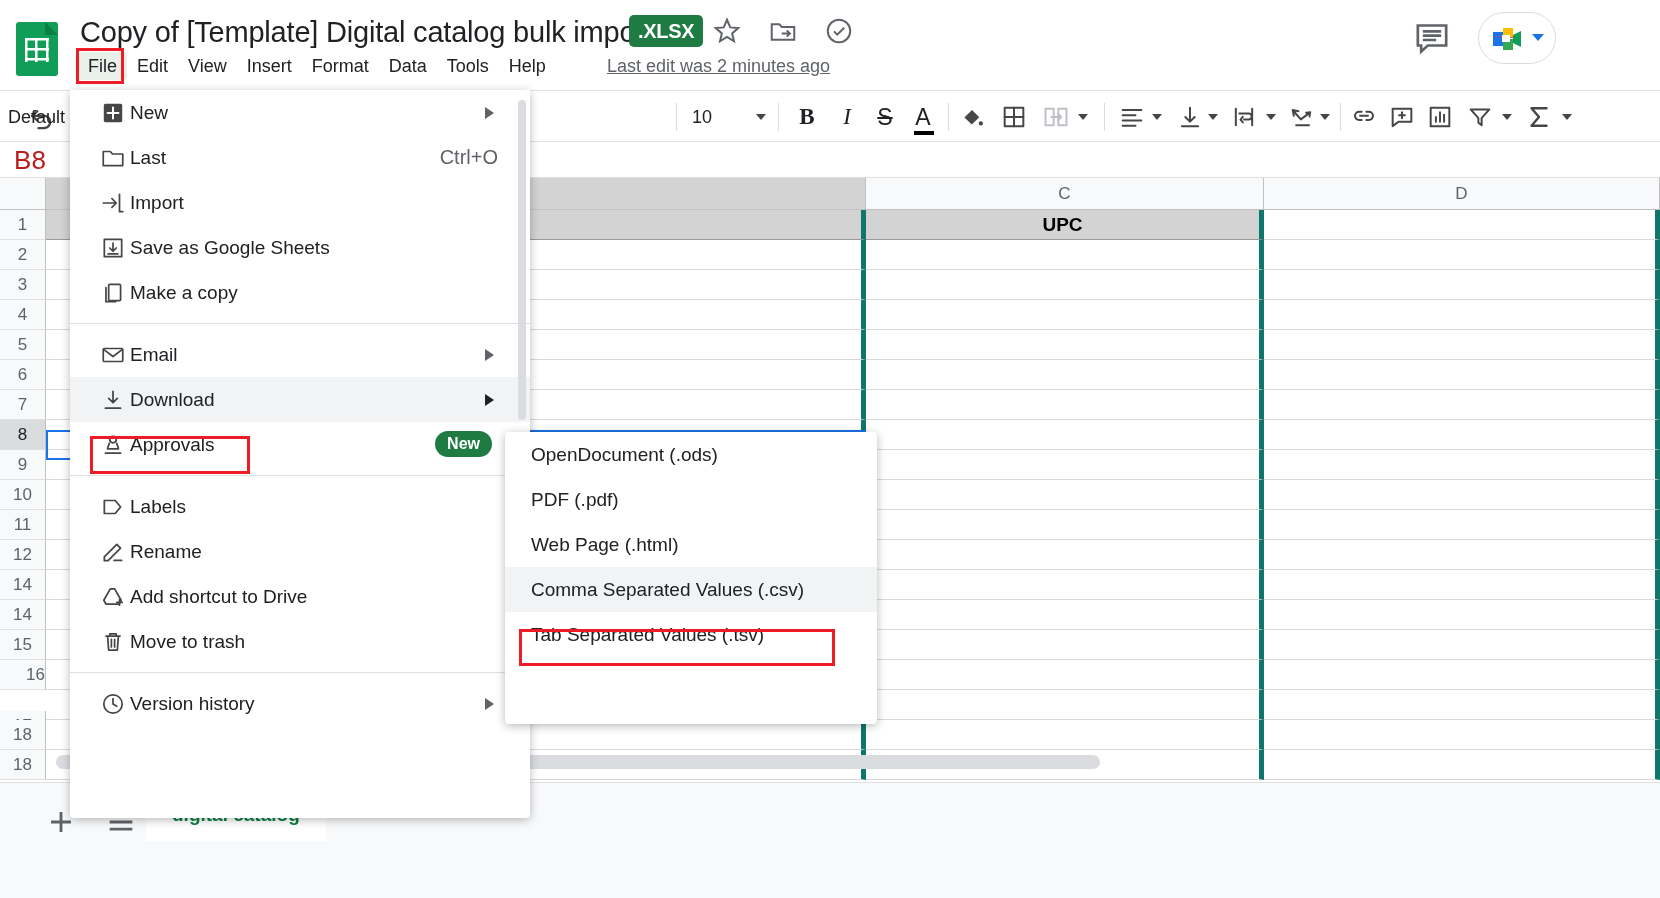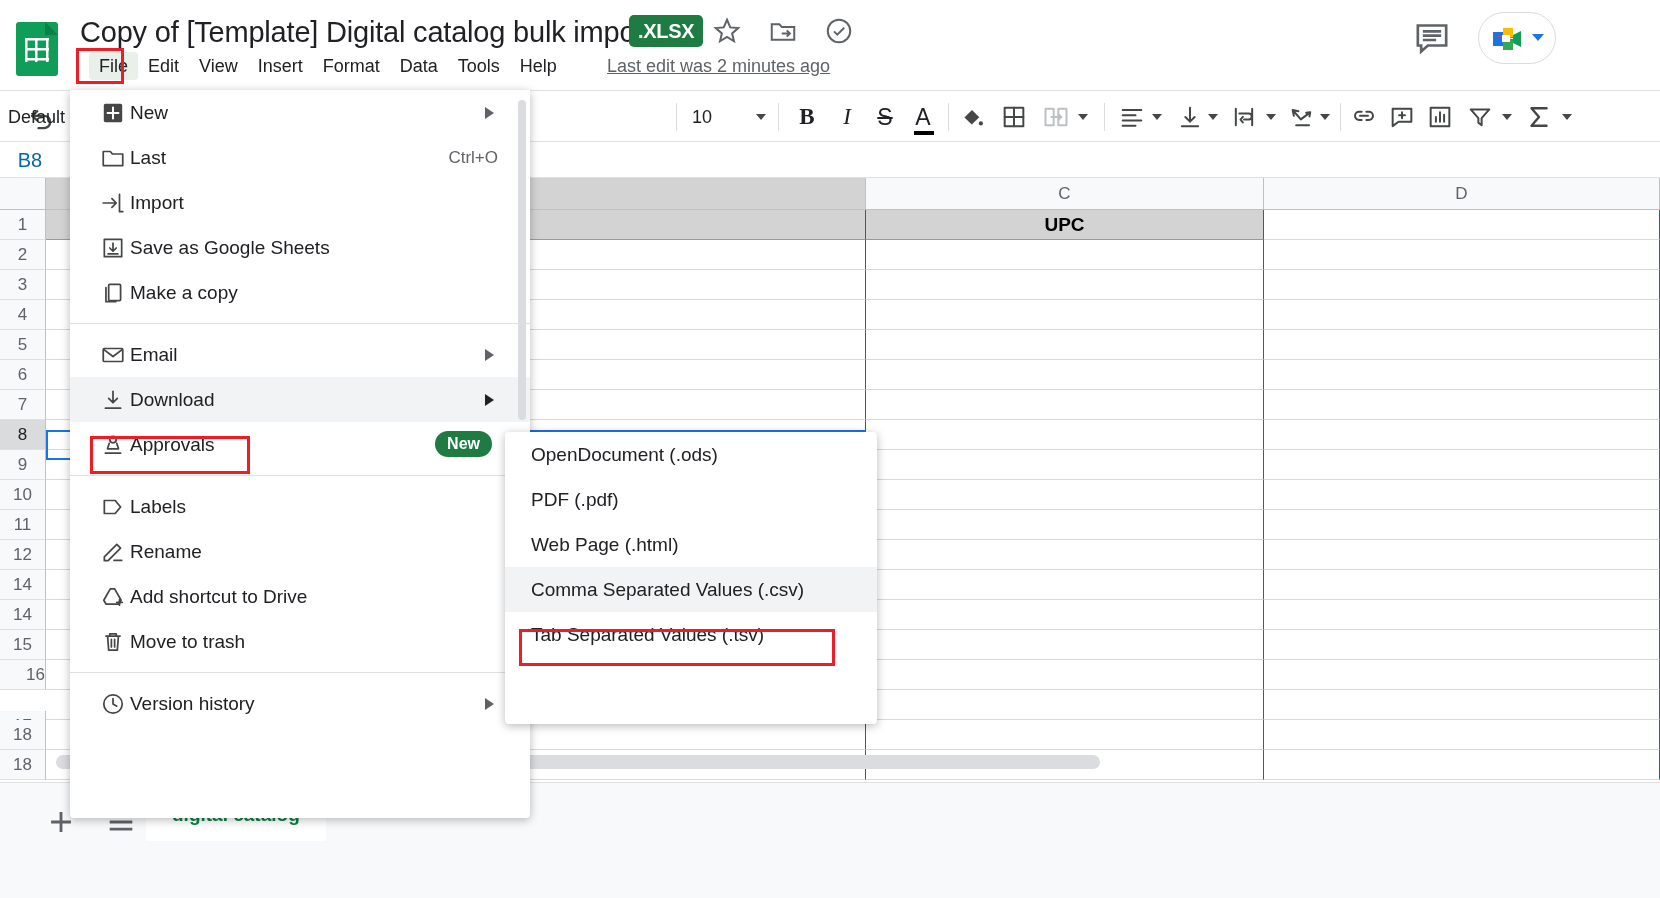--- a/index.html
+++ b/index.html
@@ -39,21 +39,21 @@
   }
   .xlsx-badge {
     position:absolute; left:629px; top:15px; height:32px; padding:0 9px;
     line-height:32px; background:#1e7b41; color:#fff;
     font-size:20px; font-weight:bold; border-radius:5px; letter-spacing:-0.3px;
   }
   .tb-icon { position:absolute; top:16px; width:30px; height:30px; cursor:pointer; }
   .tb-icon svg { width:30px; height:30px; display:block; fill:none; stroke:#5f6368; stroke-width:1.6; }
 
   
-  .menubar { position:absolute; left:89px; top:52px; height:28px; white-space:nowrap;text-decoration:underline; }
+  .menubar { position:absolute; left:78px; top:52px; height:28px; white-space:nowrap;text-decoration:underline; }
   .menu-item {
     display:inline-block; height:28px; line-height:28px; padding:0 10px;
     font-size:18px; color:#202124; cursor:pointer; border-radius:4px;
   }
   .menu-item.active { background:#e8f0e9; }
   .menu-highlight {
     position:absolute; left:76px; top:48px; width:48px; height:36px;
     border:3px solid #ee1c25; pointer-events:none; z-index:60;
   }
   .last-edit {
@@ -82,38 +82,38 @@
   .ital-t { font-size:23px; font-style:italic; color:#202124; font-family:"Liberation Serif", serif;}
   .strk-t { font-size:23px; color:#202124; text-decoration:line-through; font-family:"Liberation Sans", sans-serif;}
   .tcolor-t { position:relative; font-size:23px; color:#202124; font-family:"Liberation Sans", sans-serif; }
   .tcolor-t::after{content:"";position:absolute;left:-1px;bottom:-4px;width:20px;height:4px;background:#000;}
 
   
   .formulabar { position:absolute; left:0; top:142px; width:1660px; height:36px; background:#fff;
      border-bottom:1px solid #e0e0e0; }
   .namebox { position:absolute; left:0px; top:142px; width:72px; height:36px;
      display:flex; align-items:center; justify-content:center;
-     font-size:20px; color:#0369a1; overflow:hidden; }
+     font-size:26px; color:#b91c1c; overflow:hidden; }
   .namebox span{ margin-left:-12px; }
   .fx-sep { position:absolute; left:92px; top:148px; width:1px; height:24px; background:#e0e0e0; }
 
   
   .grid { position:absolute; left:0; top:178px; width:1660px; height:604px; background:#fff; overflow:hidden; }
   .corner { position:absolute; left:0; top:0; width:46px; height:32px; background:#f8f9fa; border-right:1px solid #c0c0c0; border-bottom:1px solid #c0c0c0;}
   .colhdr { position:absolute; top:0; height:32px; background:#f8f9fa;
      border-right:1px solid #c0c0c0; border-bottom:1px solid #c0c0c0;
      display:flex; align-items:center; justify-content:center;
      font-size:17px; color:#5f6368; font-family:"Liberation Sans", sans-serif; }
   .colhdr.sel { background:#d3d3d3; color:#202124; }
   .rowhdr { position:absolute; left:0; width:46px; background:#f8f9fa;
      border-right:1px solid #c0c0c0; border-bottom:1px solid #e0e0e0;
      display:flex; align-items:center; justify-content:center;
      font-size:17px; color:#5f6368; }
   .rowhdr.sel { background:#d9dbdd; color:#202124; }
-  .cell { position:absolute; border-right:1px solid #0f766e; border-bottom:1px solid #d9d9d9;
+  .cell { position:absolute; border-right:5px solid #0f766e; border-bottom:1px solid #d9d9d9;
      display:flex; align-items:center; justify-content:center; font-size:19px; color:#000; }
   .cell.hdrcell { background:#d3d3d3; font-weight:bold; border-bottom:1px solid #9a9a9a; }
   .selbox { position:absolute; border:2px solid #1a73e8; pointer-events:none; }
   .hscroll-thumb{ position:absolute; left:10px; top:5px; width:570px; height:14px; background:#dadce0; border-radius:8px;}
   .hscroll-thumb2{ position:absolute; left:540px; top:577px; width:560px; height:14px; background:#dadce0; border-radius:8px;}
 
   
   .tabbar { position:absolute; left:0; top:782px; width:1660px; height:116px; background:#f8f9fa;
      border-top:1px solid #e0e0e0; }
   .add-sheet { position:absolute; left:44px; top:22px; width:34px; height:34px; cursor:pointer; }
@@ -123,21 +123,21 @@
      font-size:19px; color:#0b8043; font-weight:bold; cursor:pointer; }
 
   
   .filemenu { position:absolute; left:70px; top:90px; width:460px; height:728px;
      background:#fff; box-shadow:0 2px 10px rgba(0,0,0,.28); border-radius:0 0 4px 4px; z-index:40; overflow:hidden; }
   .mi { position:relative; height:45px; display:flex; align-items:center; cursor:pointer; }
   .mi.hl { background:#f1f3f4; }
   .mi .micon { position:absolute; left:30px; width:26px; height:26px; top:10px; }
   .mi .micon svg { width:26px; height:26px; fill:none; stroke:#444746; stroke-width:1.6; stroke-linecap:round; stroke-linejoin:round; }
   .mi .mlabel { margin-left:60px; font-size:19px; color:#202124; }
-  .mi .mshort { position:absolute; right:32px; font-size:17px; color:#5f6368; }
+  .mi .mshort { position:absolute; right:32px; font-size:20px; color:#5f6368; }
   .mi .marrow { position:absolute; right:36px; width:0;height:0;
      border-top:6px solid transparent;border-bottom:6px solid transparent;border-left:9px solid #5f6368; }
   .mi .mbadge { position:absolute; right:38px; top:9px; background:#1e7b41; color:#fff;
      font-size:16px; font-weight:bold; border-radius:13px; padding:4px 12px; }
   .msep { height:1px; background:#e0e0e0; margin:8px 0; }
   .dl-highlight { position:absolute; left:90px; top:436px; width:160px; height:38px;
      border:3px solid #ee1c25; z-index:70; pointer-events:none; }
 
   
   .submenu { position:absolute; left:505px; top:432px; width:372px; height:292px;

